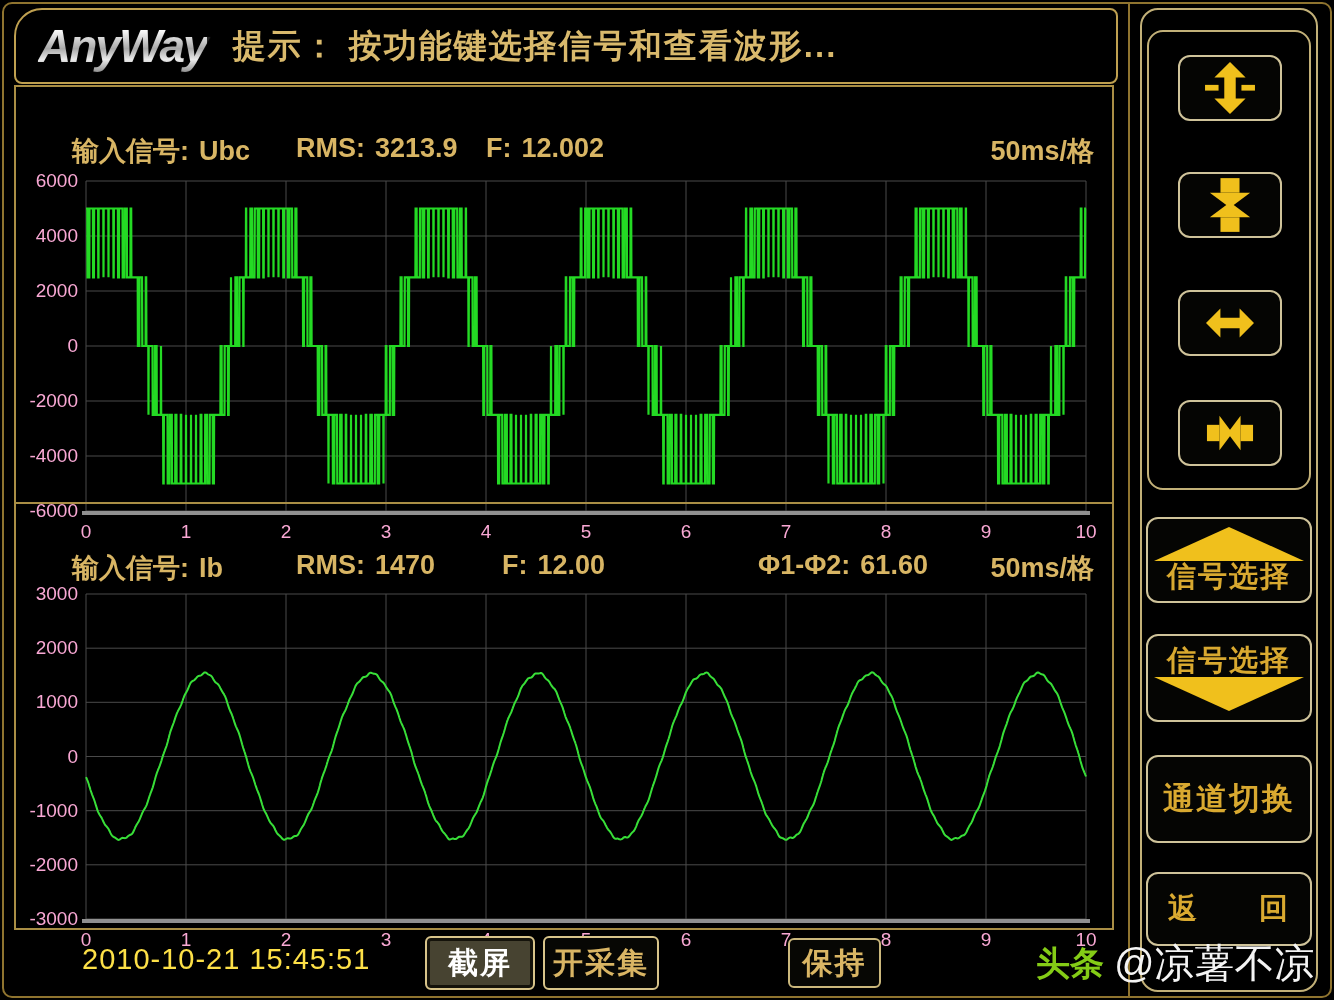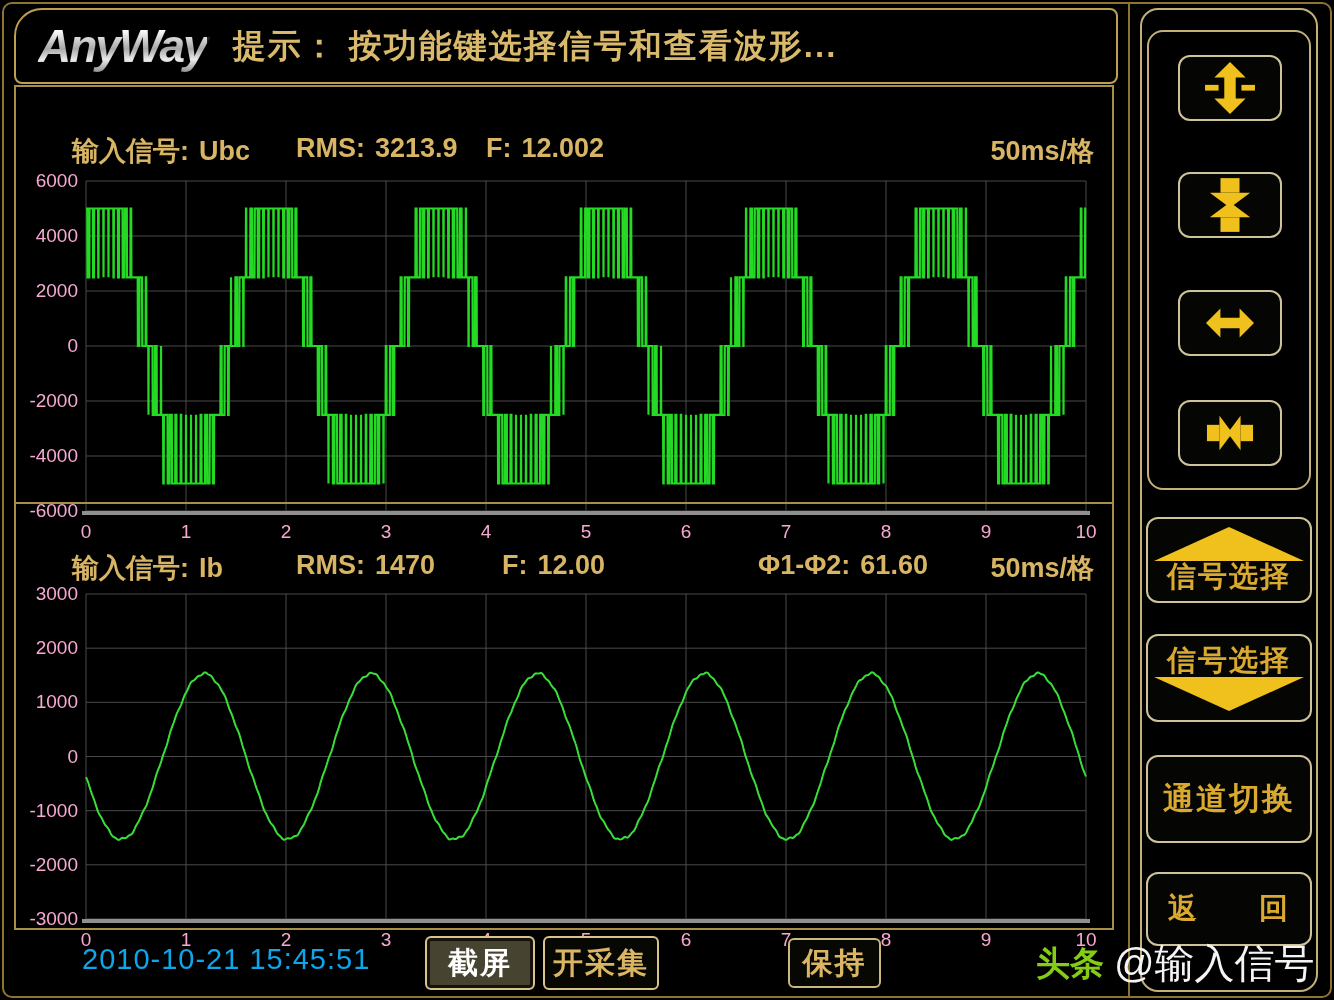--- a/index.html
+++ b/index.html
@@ -36,21 +36,21 @@
   .zoom-btn{position:absolute;left:29px;width:104px;height:66px;background:#050503;
     border:2px solid #cfc39a;border-radius:12px;box-sizing:border-box;
     display:flex;align-items:center;justify-content:center;padding:0;cursor:pointer;}
   .side-btn{position:absolute;left:4px;width:166px;background:#050503;border:2px solid #cfc39a;
     border-radius:12px;box-sizing:border-box;display:flex;flex-direction:column;
     align-items:center;justify-content:center;cursor:pointer;padding:0;}
   .side-btn .lbl{color:#d9a930;font-size:29px;font-weight:bold;letter-spacing:2px;line-height:1.1;}
   #btn-back{flex-direction:row;justify-content:space-between;padding:0 20px;}
   
   #bottombar{position:absolute;left:3px;top:930px;width:1125px;height:67px;}
-  #timestamp{position:absolute;left:79px;top:13px;color:#0ea5e9;font-size:29px;letter-spacing:1px;}
+  #timestamp{position:absolute;left:79px;top:13px;color:#fde047;font-size:29px;letter-spacing:1px;}
   .bb-btn{position:absolute;top:6px;height:54px;border-radius:6px;box-sizing:border-box;
     font-weight:bold;font-size:30px;cursor:pointer;letter-spacing:2px;
     font-family:"Liberation Sans",sans-serif;}
   #btn-screenshot{left:422px;width:110px;background:#474331;border:2px solid #d8c48a;
     color:#ffffff;box-shadow:inset 0 0 0 3px #14120a;}
   #btn-capture{left:540px;width:116px;background:#070704;border:2px solid #d8c48a;color:#d9b564;}
   #btn-hold{left:785px;width:93px;top:8px;height:50px;background:#070704;border:2px solid #cbb87c;color:#d9b564;}
   
   #watermark{position:absolute;left:1036px;top:936px;display:flex;align-items:center;gap:10px;white-space:nowrap;}
   #wm-brand{color:#84cc16;font-size:34px;font-weight:900;}
@@ -213,16 +213,16 @@
 
   <div id="bottombar">
     <span id="timestamp">2010-10-21 15:45:51</span>
     <button class="bb-btn" id="btn-capture">开采集</button>
     <button class="bb-btn" id="btn-screenshot">截屏</button>
     <button class="bb-btn" id="btn-hold">保持</button>
   </div>
 
   <div id="watermark">
     <span id="wm-brand">头条</span>
-    <span id="wm-handle">@输入信号</span>
+    <span id="wm-handle">@凉薯不凉</span>
   </div>
 
 </div>
 
 </body></html>

